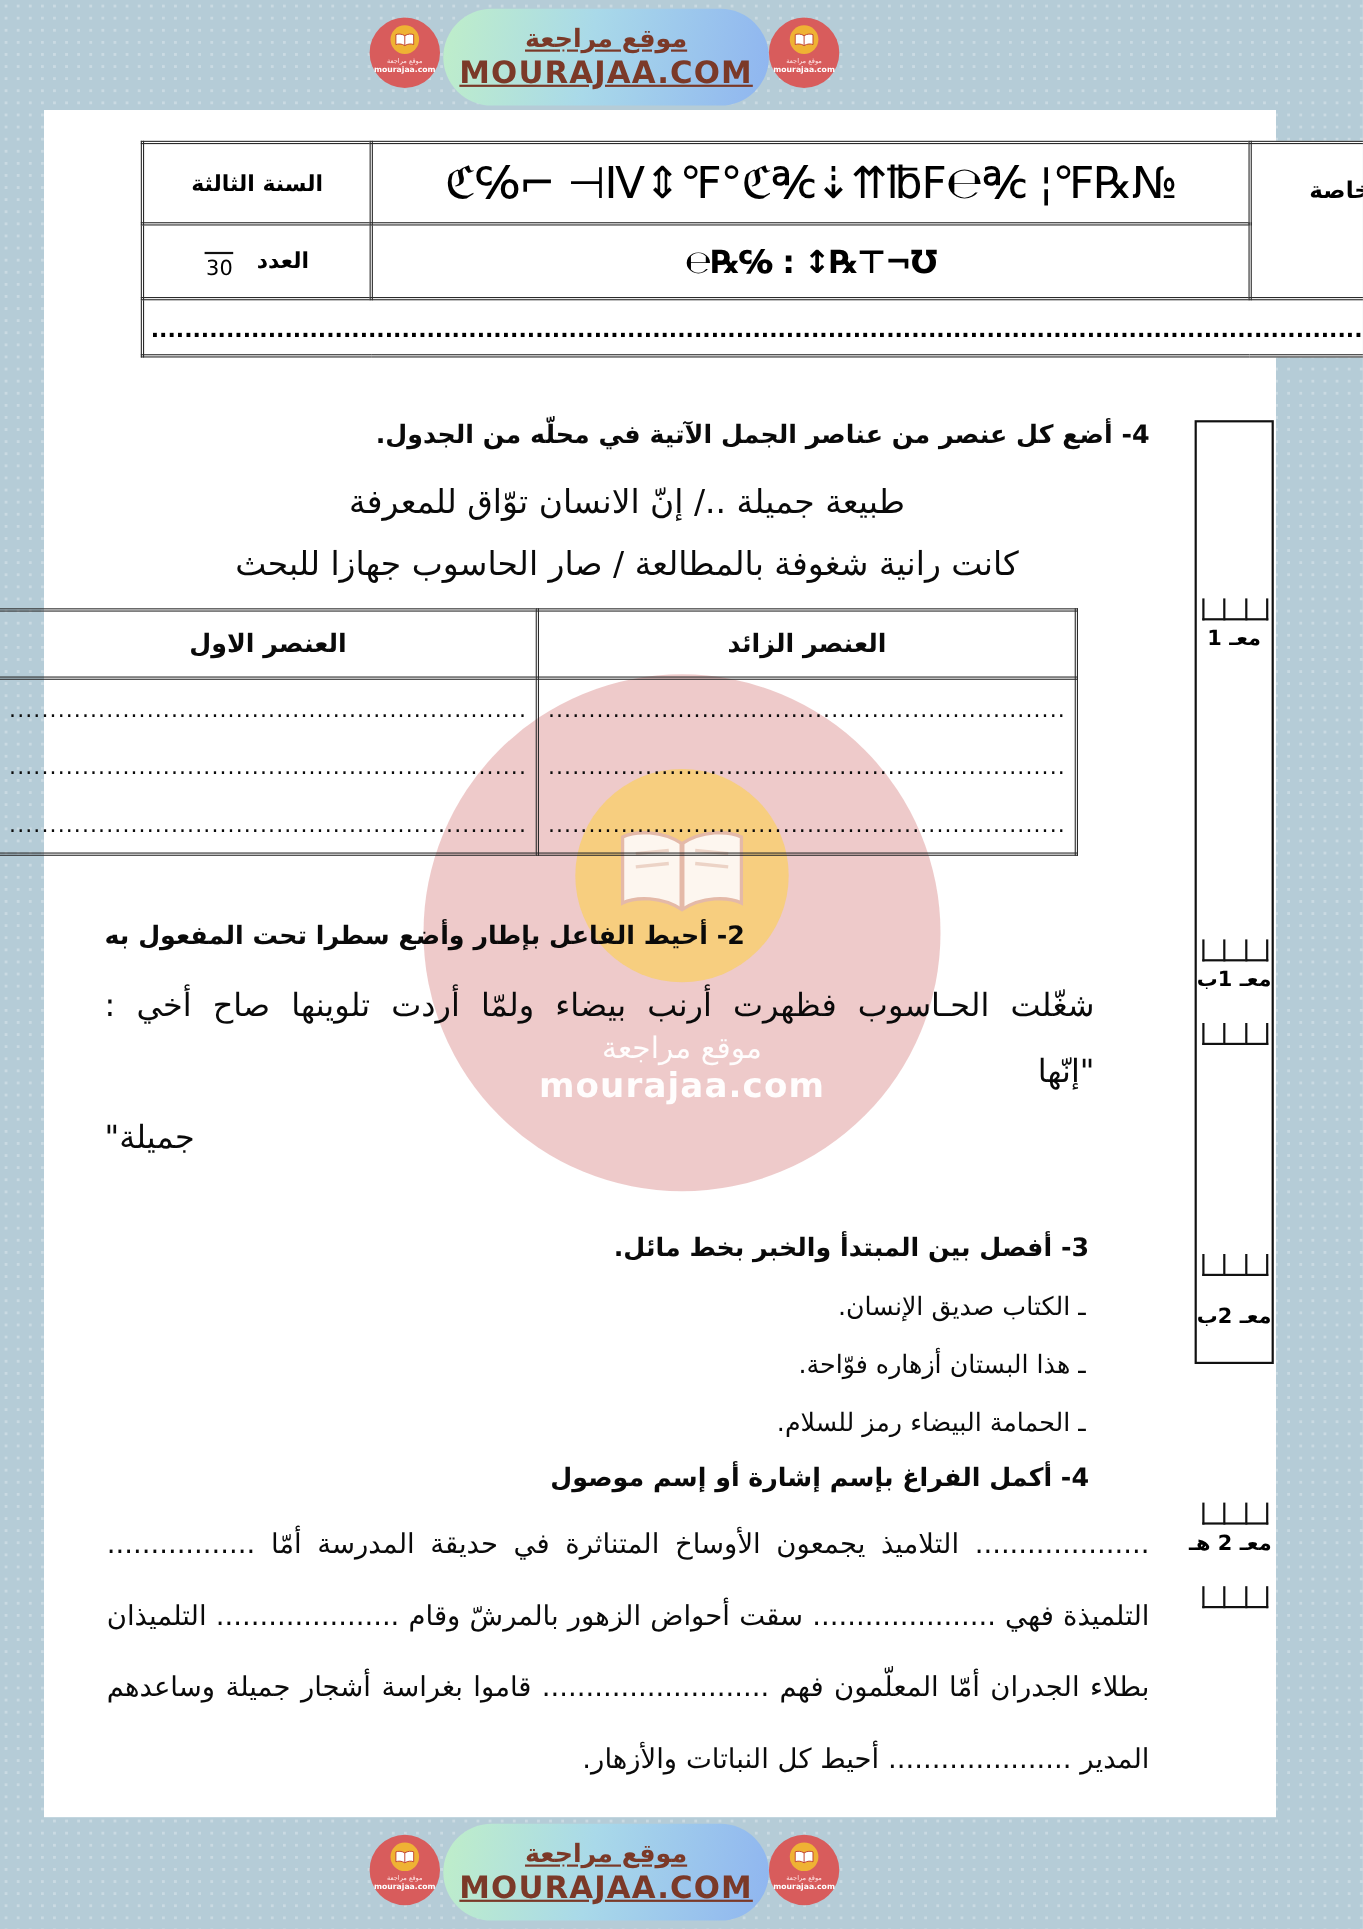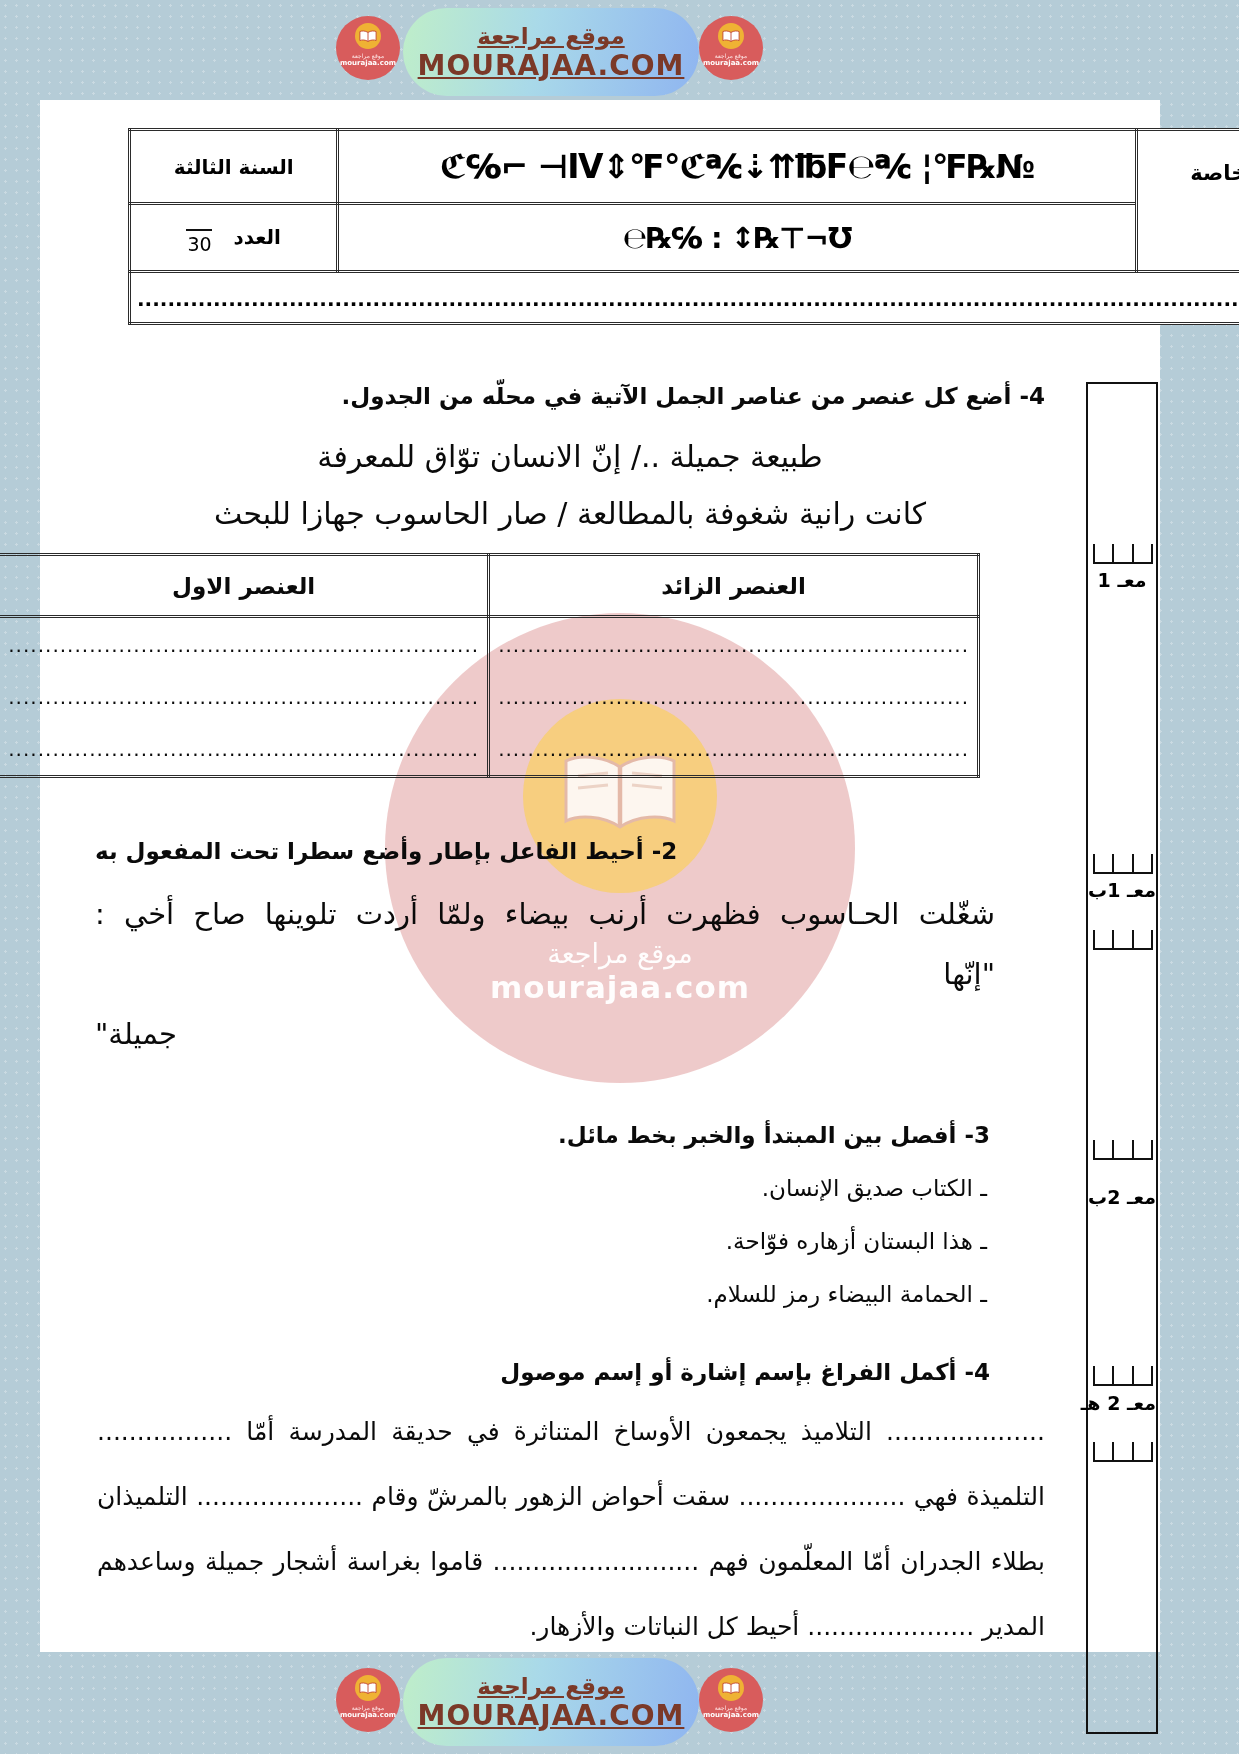--- a/index.html
+++ b/index.html
@@ -21,21 +21,21 @@
   .logo-badge .yc { margin-top:7px; width:26px; height:26px; border-radius:50%; background:#efb234;
     display:flex; align-items:center; justify-content:center; }
   .logo-badge .t1 { font-size:6px; color:#ffe9e9; margin-top:3px; direction:rtl; }
   .logo-badge .t2 { font-size:7px; color:#fff; font-weight:bold; }
 
   
   table.hdr { position:absolute; left:128px; top:128px; width:858px; border-collapse:collapse;
     direction:rtl; z-index:2; background:#fff; }
   table.hdr td { border:3px double #2b2b2b; text-align:center; vertical-align:middle; }
   td.school { width:230px; font-size:21px; font-weight:bold; line-height:2.6; }
-  td.mid1 { width:498px; height:74px; font-size:33px; font-weight:bold; letter-spacing:-1px; }
+  td.mid1 { width:498px; height:74px; font-size:40px; font-weight:normal; letter-spacing:-1px; }
   td.mid2 { height:68px; font-size:29px; font-weight:bold; letter-spacing:-1px; }
   td.grade { width:130px; font-size:20px; font-weight:bold; }
   td.score { font-size:20px; font-weight:bold; }
   .frac { display:inline-flex; flex-direction:column; align-items:center; margin-right:14px; vertical-align:middle; }
   .frac .bar { width:26px; border-bottom:2px solid #111; height:10px; margin-bottom:2px; }
   .frac .val { font-size:19px; font-weight:normal; }
   td.nameRow { height:52px; font-size:20px; font-weight:bold; text-align:right; padding:4px 10px 2px 6px;
     white-space:nowrap; overflow:hidden; }
 
   
@@ -54,28 +54,28 @@
   #ex2 { margin-top:60px; }
   #ex2-title { margin-left:0; padding-left:0; margin-right:0; text-align:left; padding-right:0; margin-right:0; }
   #ex2-title, #ex3-title, #ex4-title { margin-right:0; }
   #ex2-title { padding-right:55px; }
   .bigline { font-size:29px; line-height:60px; }
   #ex2-l1 { margin-top:20px; padding-right:50px; text-align:justify; text-align-last:justify; word-spacing:4px; }
   #ex2-l2 { text-align:left; }
   #ex3 { margin-top:58px; }
   #ex3-title { padding-right:55px; }
   .ex3item { font-size:23px; margin-top:27px; padding-right:58px; }
-  #ex4 { margin-top:52px; }
+  #ex4 { margin-top:24px; }
   #ex4-title { padding-right:55px; }
   .ex4line { font-size:25px; line-height:65px; text-align:justify; text-align-last:justify; padding-left:2px; }
   .ex4last { text-align-last:right; }
   #ex4 .wrap { margin-top:14px; }
 
   
-  .sidebox { position:absolute; left:1086px; top:382px; width:72px; height:1352px;
+  .sidebox { position:absolute; left:1086px; top:382px; width:72px; height:858px;
     border:2px solid #111; background:transparent; z-index:2; }
   .comb { position:absolute; left:5px; width:60px; height:20px; display:flex; direction:ltr; }
   .comb i { flex:1; border-left:2px solid #111; border-bottom:2px solid #111; }
   .comb i:last-child { border-right:2px solid #111; }
   .marklbl { position:absolute; left:0; width:100%; text-align:center; font-size:19px; font-weight:bold;
     direction:rtl; white-space:nowrap; }
 
   
   .wm { position:absolute; z-index:1; pointer-events:none; }
   .wm-pink { left:385px; top:613px; width:470px; height:470px; border-radius:50%;

